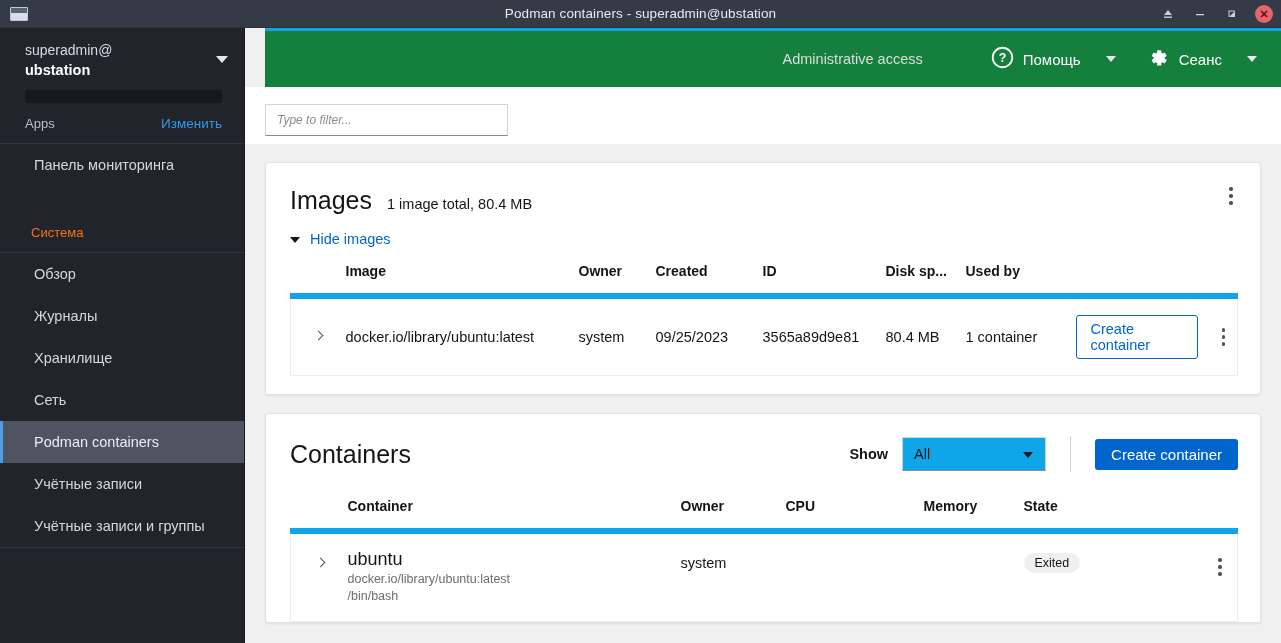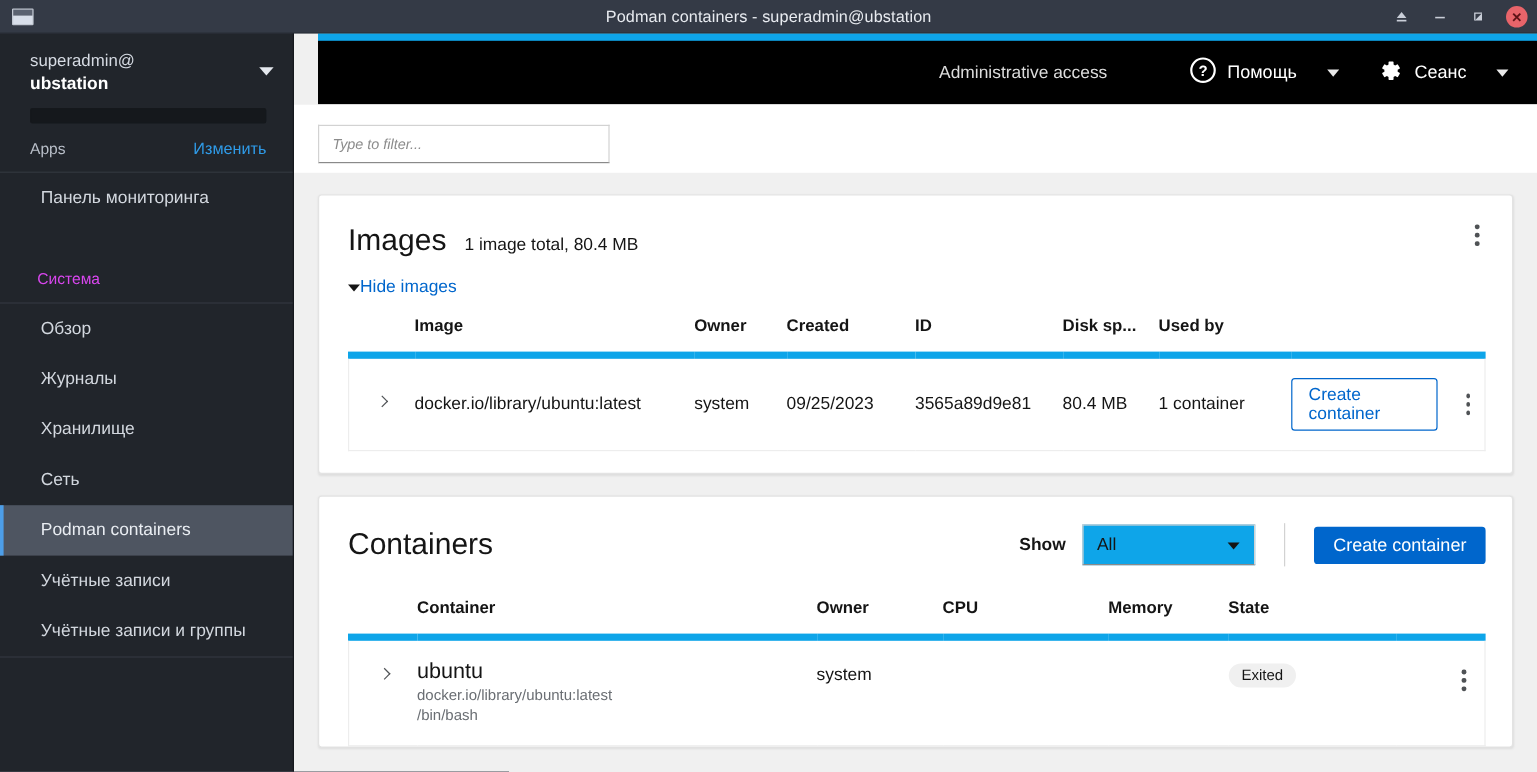--- a/index.html
+++ b/index.html
@@ -68,28 +68,28 @@
   #apps-row .apps-edit { color:#2f9be8; font-size:13.5px; cursor:pointer; }
 
   .nav-group { border-bottom:1px solid #32373f; }
   .nav-item {
     display:block; padding:13px 16px 13px 31px;
     color:#d3d8df; font-size:14.5px; cursor:pointer;
     border-left:3px solid transparent; position:relative;
   }
   .nav-item.active { background:#4e5561; border-left:3px solid #4d9ee8; color:#e9edf2; }
   .nav-section-label {
-    padding:13px 16px 12px 31px; color:#d946ef; font-size:13px;
+    padding:13px 16px 12px 31px; color:#f97316; font-size:13px;
   }
   .nav-spacer { height:26px; }
 
   
   #content { flex:1; display:flex; flex-direction:column; background:#f0f0f0; min-width:0; }
   #topbar {
-    height:56px; background:#000000; border-top:6px solid #0ea5e9;
+    height:56px; background:#15803d; border-top:3px solid #0ea5e9;
     display:flex; align-items:center; justify-content:flex-end;
     padding-right:24px; flex:0 0 59px;margin-left:20px;
   }
   #topbar .admin-access { color:#dcdcdc; font-size:14.5px; margin-right:38px; cursor:pointer; }
   .topnav-item {
     display:flex; align-items:center; gap:9px; color:#ffffff; font-size:15px;
     margin-left:30px; cursor:pointer;
   }
   .topnav-item .ti-label { font-size:15px; }
   .topnav-item .ti-caret {
@@ -123,21 +123,21 @@
   .card-title { font-size:25px; color:#151515; font-weight:400; line-height:30px; }
   .card-subtitle { font-size:14.5px; color:#151515; margin-left:15px; padding-top:7px; }
 
   .kebab {
     width:26px; height:30px; display:flex; flex-direction:column;
     align-items:center; justify-content:center; gap:3.5px; cursor:pointer;
   }
   .kebab span { width:3.5px; height:3.5px; border-radius:50%; background:#4f5255; display:block; }
   .kebab.head { position:absolute; right:16px; top:18px; }
 
-  .toggle-row { padding:16px 37px 12px 24px; display:flex; align-items:center; gap:0; }
+  .toggle-row { padding:16px 37px 12px 24px; display:flex; align-items:center; gap:10px; }
   .toggle-caret {
     width:0; height:0; border-left:5px solid transparent; border-right:5px solid transparent;
     border-top:6px solid #151515; margin-top:2px;
   }
   .toggle-link { color:#0066cc; font-size:14.5px; cursor:pointer; }
 
   table.pf-table { width:100%; border-collapse:collapse; table-layout:fixed; }
   table.pf-table th {
     text-align:left; font-size:14px; color:#151515; font-weight:bold;
     padding:4px 0 14px 0; border-bottom:1px solid #d2d2d2;

